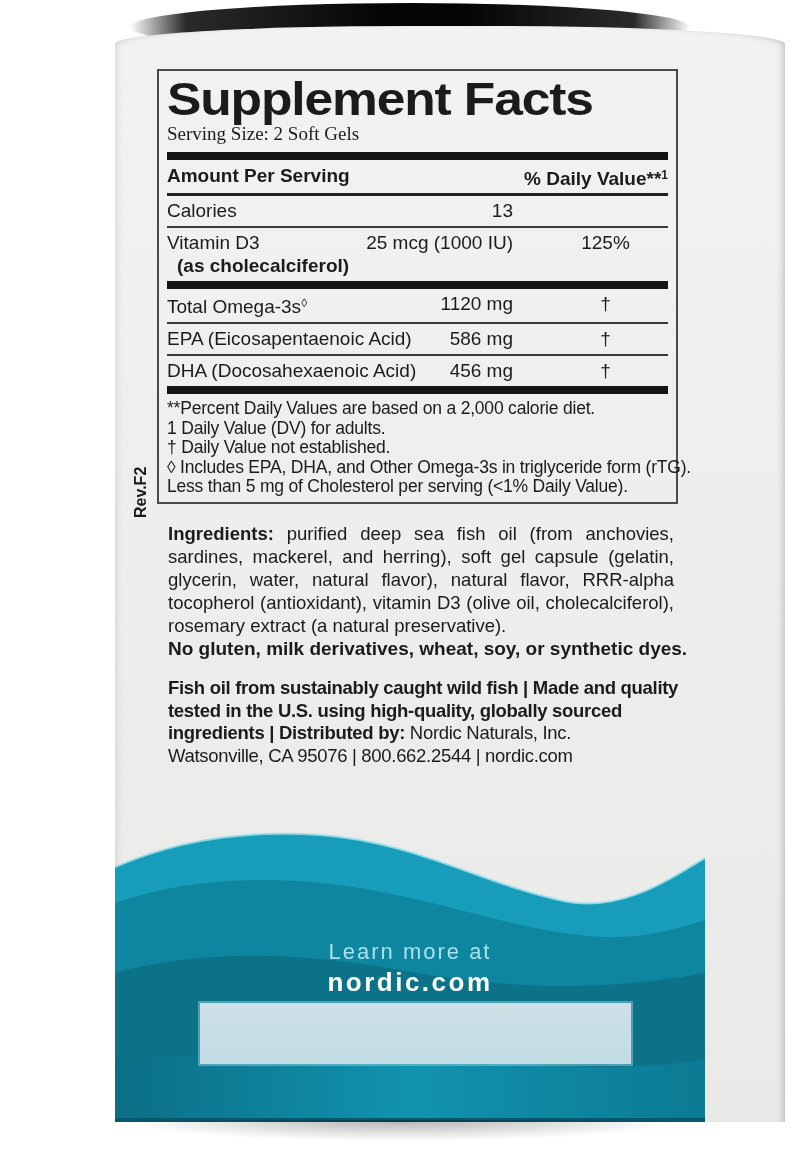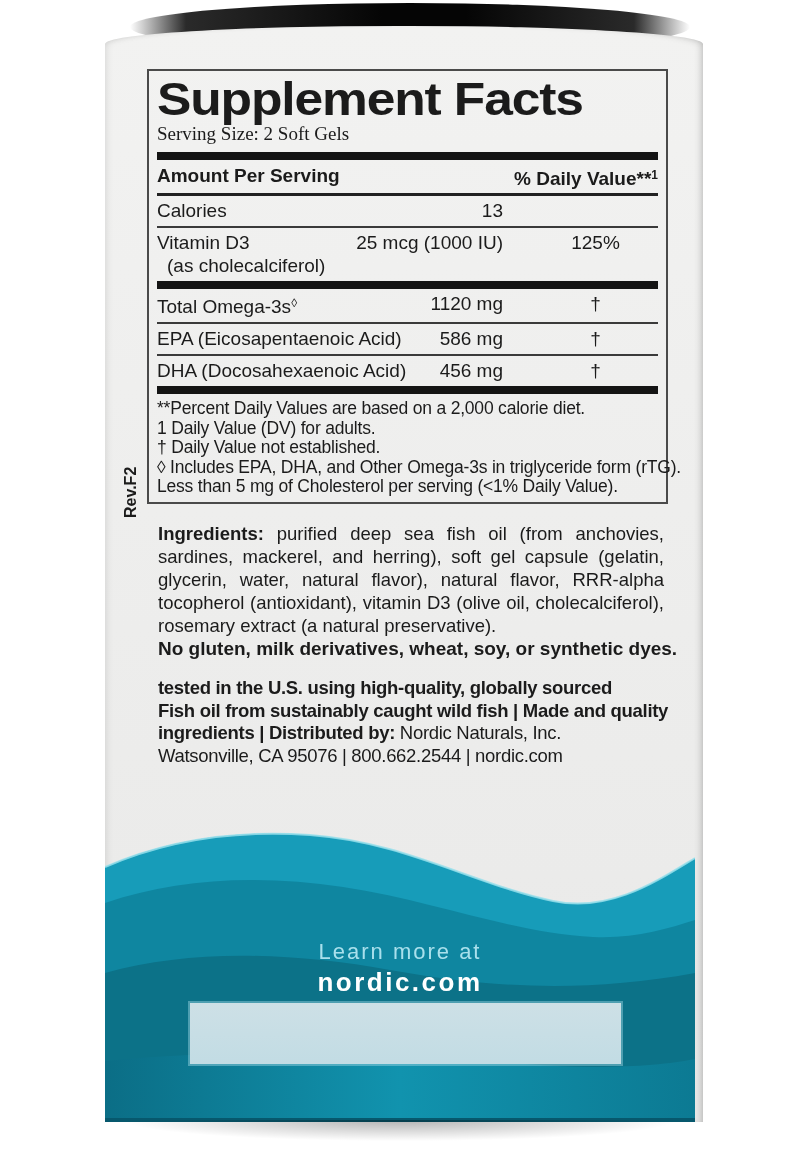--- a/index.html
+++ b/index.html
@@ -4,43 +4,43 @@
 <style>
   html,body{margin:0;padding:0;background:#ffffff;}
   .screen{position:relative;width:800px;height:1163px;background:#ffffff;overflow:hidden;
           font-family:"Liberation Sans", sans-serif;color:#1b1b1b;}
 
   
   .flap{position:absolute;left:130px;top:3px;width:560px;height:48px;border-radius:50%;
         background:linear-gradient(90deg, rgba(20,20,20,0) 0%, #2a2a2a 10%, #050505 45%, #050505 60%, #2a2a2a 90%, rgba(20,20,20,0) 100%);}
 
   
-  .box-face{position:absolute;left:105px;top:26px;width:598px;height:1096px;
+  .box-face{position:absolute;left:115px;top:26px;width:654px;height:1096px;
             background:linear-gradient(180deg,#f2f2f1 0%,#ededec 55%,#e9e9e8 100%);
             border-radius:295px 295px 0 0 / 18px 18px 0 0;
-            box-shadow:inset -7px 0 9px -7px rgba(0,0,0,.30), inset 7px 0 9px -7px rgba(0,0,0,.14);}
+            box-shadow:inset -7px 0 9px -7px rgba(0,0,0,.30), inset 7px 0 9px -7px rgba(0,0,0,.14);padding-left:16px;}
   .ground-shadow{position:absolute;left:112px;top:1120px;width:576px;height:22px;
             background:radial-gradient(ellipse at 50% 0%, rgba(0,0,0,.30) 0%, rgba(0,0,0,0) 68%);}
 
   
   .label{position:absolute;left:42px;top:43px;width:521px;border:2px solid #4a4a4a;
          box-sizing:border-box;padding:2px 8px 5px 8px;background:rgba(255,255,255,0.02);}
   .sf-title{font-size:46px;font-weight:bold;letter-spacing:-1px;line-height:48px;
             transform:scaleX(1.12);transform-origin:0 50%;white-space:nowrap;margin-top:2px;}
   .serving{font-size:19px;line-height:22px;white-space:nowrap;font-family:Liberation Serif, serif;}
   .serving:first-of-type{margin-top:5px;}
   .bar-thick{height:8px;background:#141414;margin-top:7px;}
   .hdr{display:flex;justify-content:space-between;font-weight:bold;font-size:19px;
        line-height:23px;padding:4px 0 3px;border-bottom:3px solid #222;}
   .row{position:relative;font-size:19px;line-height:23px;padding:3px 0 4px;white-space:nowrap;}
   .row .amt{position:absolute;right:155px;top:3px;}
   .row .dv{position:absolute;right:0;top:3px;width:125px;text-align:center;}
   .row.thin{border-bottom:2px solid #3a3a3a;}
   .row.sub{border-top:2px solid #3a3a3a;}
-  .row .line2{display:block;padding-left:10px;}
+  .row .line2{display:block;padding-left:10px;font-weight:bold;}
   .fn{margin-top:5px;font-size:17.5px;line-height:19.5px;letter-spacing:-0.2px;}
   .fn div{white-space:nowrap;}
   sup{font-size:12px;vertical-align:6px;}
 
   .rev{position:absolute;left:17px;top:492px;transform:rotate(-90deg);transform-origin:0 0;
        font-size:16px;font-weight:bold;letter-spacing:0;white-space:nowrap;}
 
   .ingredients{position:absolute;left:53px;top:496px;width:506px;font-size:18.5px;
                line-height:23px;text-align:justify;}
   .no-gluten{position:absolute;left:53px;top:612px;font-size:19px;font-weight:bold;white-space:nowrap;}
@@ -126,22 +126,22 @@
 
     <div class="rev">Rev.F2</div>
 
     <div class="ingredients">
       <b>Ingredients:</b><span> purified deep sea fish oil (from anchovies, sardines, mackerel, and herring), soft gel capsule (gelatin, glycerin, water, natural flavor), natural flavor, RRR-alpha tocopherol (antioxidant), vitamin D3 (olive oil, cholecalciferol), rosemary extract (a natural preservative).</span>
     </div>
 
     <div class="no-gluten">No gluten, milk derivatives, wheat, soy, or synthetic dyes.</div>
 
     <div class="distributor">
+      <div><b>Fish oil from sustainably caught wild fish | Made and quality</b></div>
       <div><b>tested in the U.S. using high-quality, globally sourced</b></div>
-      <div><b>Fish oil from sustainably caught wild fish | Made and quality</b></div>
       <div><b>ingredients | Distributed by:</b><span> Nordic Naturals, Inc.</span></div>
       <div>Watsonville, CA 95076 | 800.662.2544 | nordic.com</div>
     </div>
 
     <div class="wave">
       <svg width="590" height="301" viewBox="0 0 590 301" preserveAspectRatio="none">
         <defs>
           <linearGradient id="bg" x1="0" y1="0" x2="1" y2="0">
             <stop offset="0" stop-color="#0b6e86"></stop>
             <stop offset="0.5" stop-color="#1193ae"></stop>

